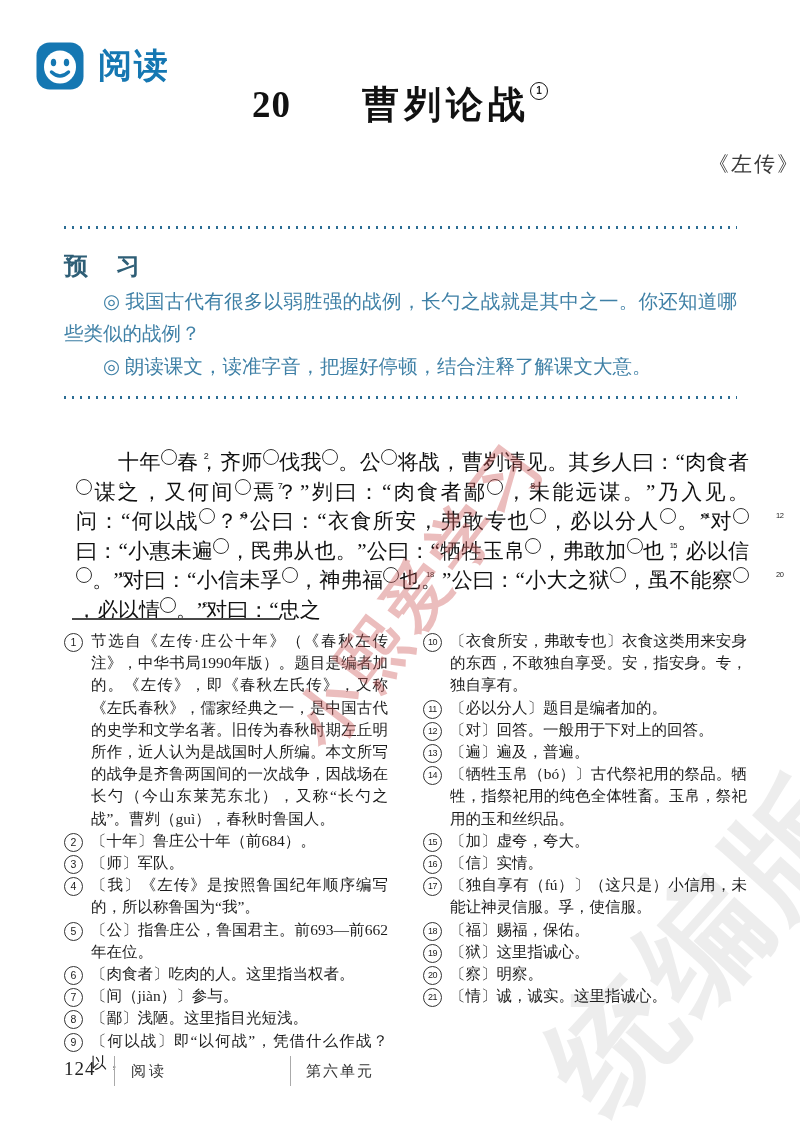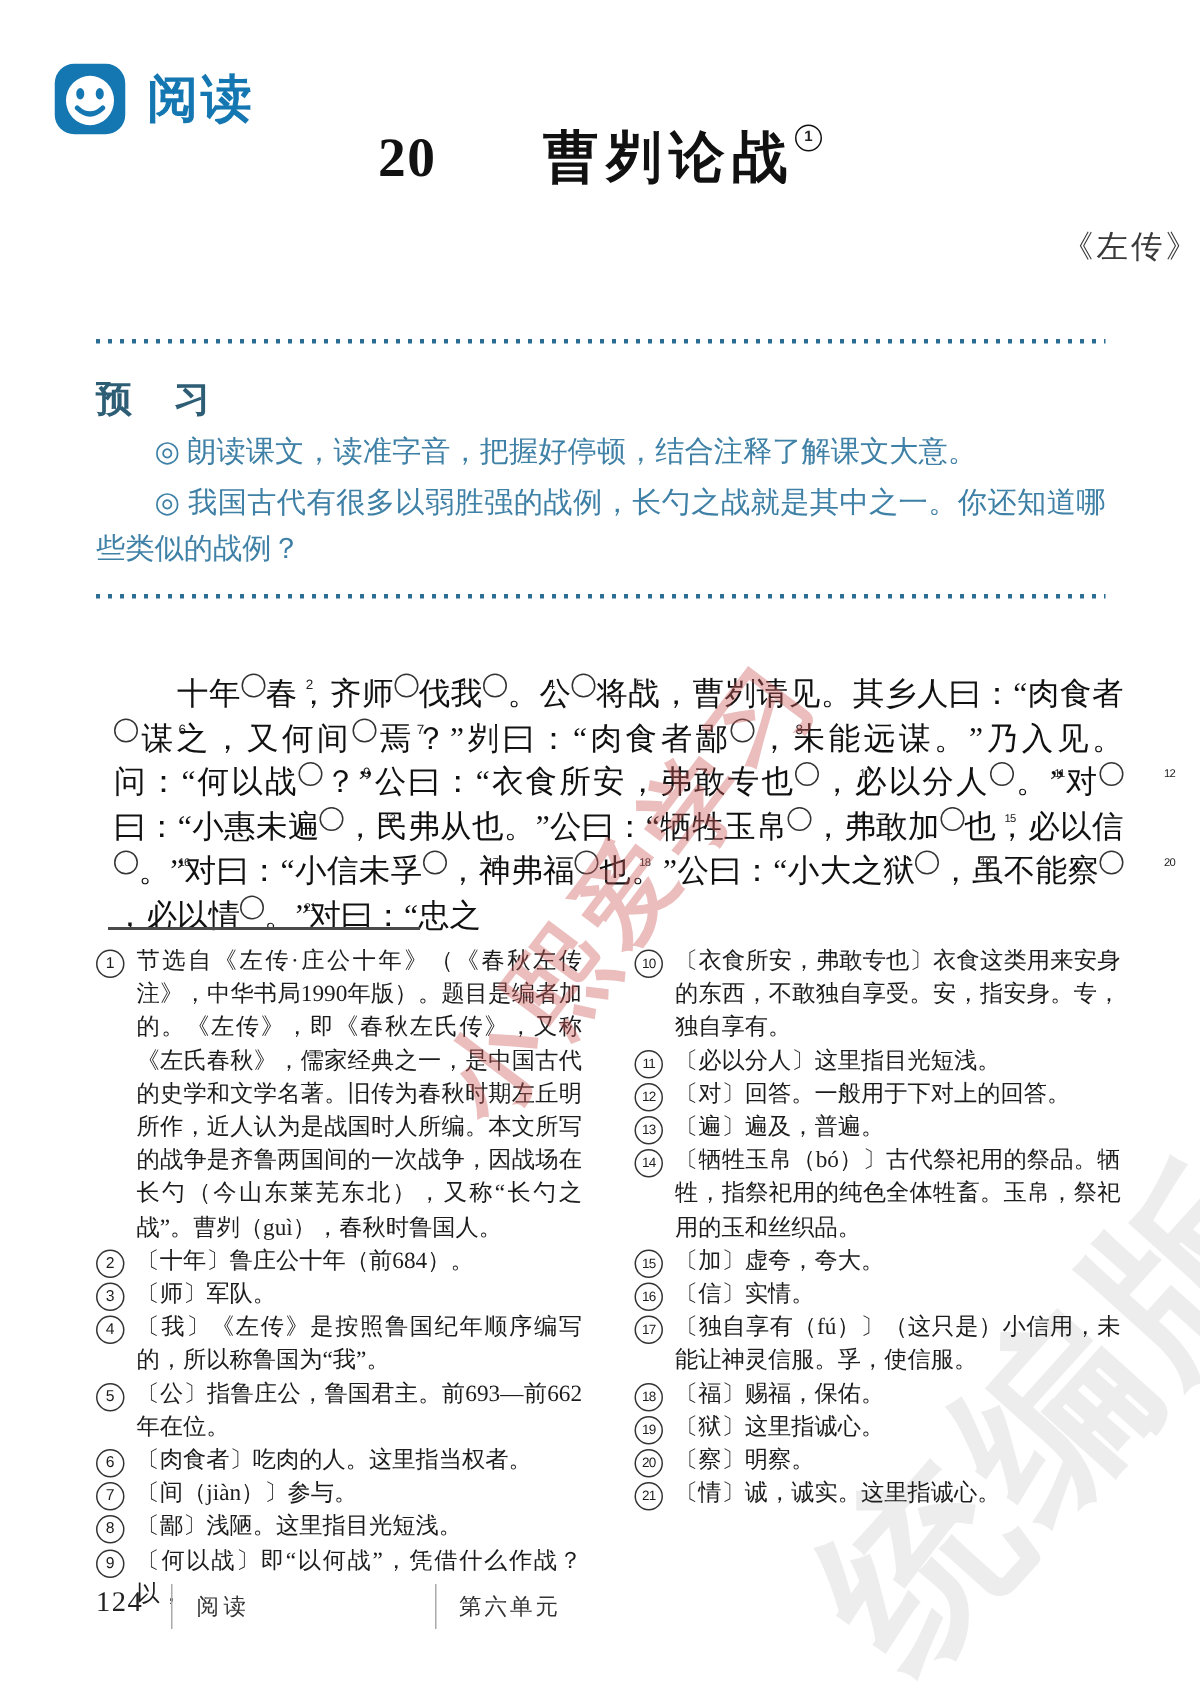--- a/index.html
+++ b/index.html
@@ -84,22 +84,22 @@
     <div class="lesson-title">
       <span class="num">20</span><span class="ttl">曹刿论战</span><sup class="ref"><span class="circ">1</span></sup>
     </div>
 
     <div class="source">《左传》</div>
 
     <div class="dotline dot1"></div>
 
     <div class="preview-heading">预　习</div>
     <div class="preview-items">
+        <p class="pv-item">◎  我国古代有很多以弱胜强的战例，长勺之战就是其中之一。你还知道哪些类似的战例？</p>
         <p class="pv-item">◎  朗读课文，读准字音，把握好停顿，结合注释了解课文大意。</p>
-        <p class="pv-item">◎  我国古代有很多以弱胜强的战例，长勺之战就是其中之一。你还知道哪些类似的战例？</p>
       </div>
 
     <div class="dotline dot2"></div>
 
     <p class="lesson-text">十年<sup class="ref"><span class="circ">2</span></sup>春，齐师<sup class="ref"><span class="circ">3</span></sup>伐我<sup class="ref"><span class="circ">4</span></sup>。公<sup class="ref"><span class="circ">5</span></sup>将战，曹刿请见。其乡人曰：“肉食者<sup class="ref"><span class="circ">6</span></sup>谋之，又何间<sup class="ref"><span class="circ">7</span></sup>焉？”刿曰：“肉食者鄙<sup class="ref"><span class="circ">8</span></sup>，未能远谋。”乃入见。问：“何以战<sup class="ref"><span class="circ">9</span></sup>？”公曰：“衣食所安，弗敢专也<sup class="ref"><span class="circ two">10</span></sup>，必以分人<sup class="ref"><span class="circ two">11</span></sup>。”对<sup class="ref"><span class="circ two">12</span></sup>曰：“小惠未遍<sup class="ref"><span class="circ two">13</span></sup>，民弗从也。”公曰：“牺牲玉帛<sup class="ref"><span class="circ two">14</span></sup>，弗敢加<sup class="ref"><span class="circ two">15</span></sup>也，必以信<sup class="ref"><span class="circ two">16</span></sup>。”对曰：“小信未孚<sup class="ref"><span class="circ two">17</span></sup>，神弗福<sup class="ref"><span class="circ two">18</span></sup>也。”公曰：“小大之狱<sup class="ref"><span class="circ two">19</span></sup>，虽不能察<sup class="ref"><span class="circ two">20</span></sup>，必以情<sup class="ref"><span class="circ two">21</span></sup>。”对曰：“忠之</p>
 
     <div class="fn-sep"></div>
 
     <div class="footnotes">
       <div class="fn-col">
@@ -140,21 +140,21 @@
             <span class="fn-text">〔何以战〕即“以何战”，凭借什么作战？以，</span>
           </div>
         </div>
       <div class="fn-col right">
           <div class="fn">
             <span class="fn-num two">10</span>
             <span class="fn-text">〔衣食所安，弗敢专也〕衣食这类用来安身的东西，不敢独自享受。安，指安身。专，独自享有。</span>
           </div>
           <div class="fn">
             <span class="fn-num two">11</span>
-            <span class="fn-text">〔必以分人〕这里指目光短浅。</span>
+            <span class="fn-text">〔必以分人〕题目是编者加的。</span>
           </div>
           <div class="fn">
             <span class="fn-num two">12</span>
             <span class="fn-text">〔对〕回答。一般用于下对上的回答。</span>
           </div>
           <div class="fn">
             <span class="fn-num two">13</span>
             <span class="fn-text">〔遍〕遍及，普遍。</span>
           </div>
           <div class="fn">

